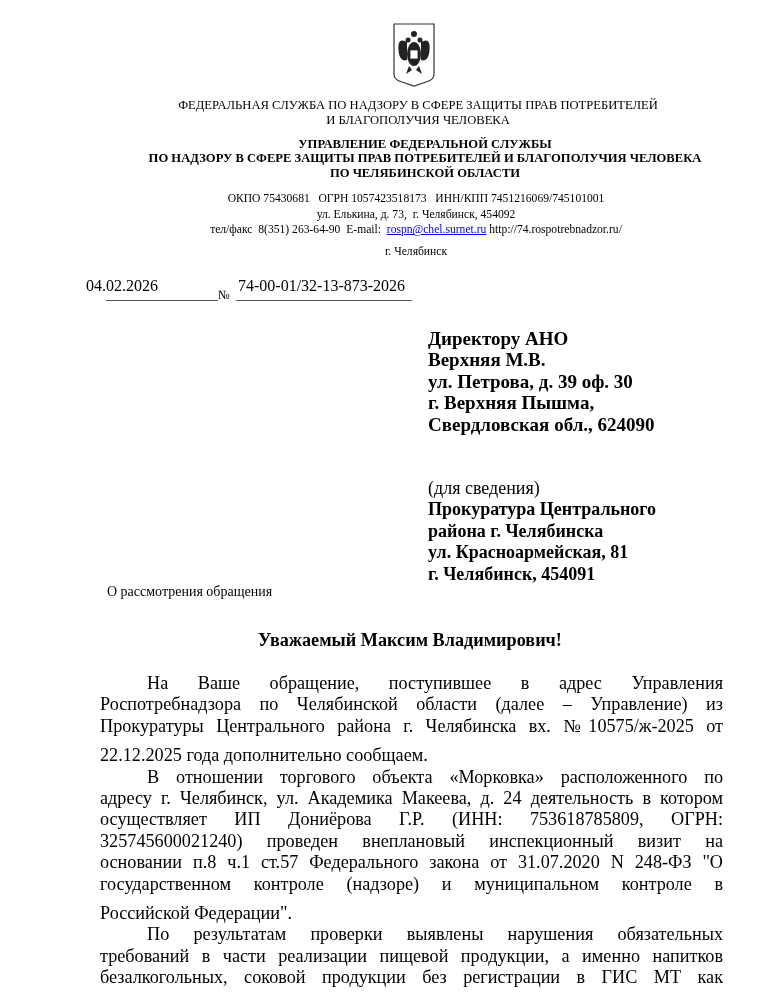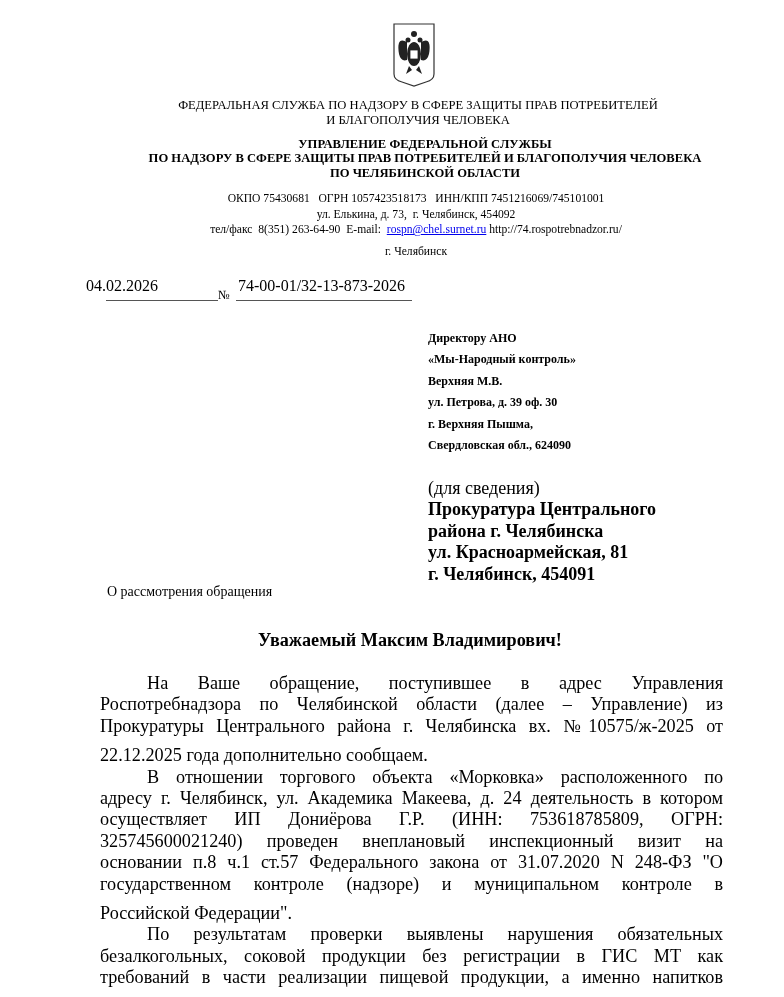--- a/index.html
+++ b/index.html
@@ -34,21 +34,21 @@
 
     
     .date-val { left: 86px; top: 277px; font-size: 16px; }
     .date-line { left: 106px; top: 300px; width: 112px; height: 0; border-top: 1px solid #555; }
     .num-sign { left: 218px; top: 288px; font-size: 12.5px; }
     .num-val { left: 238px; top: 277px; font-size: 16px; }
     .num-line { left: 236px; top: 300px; width: 176px; height: 0; border-top: 1px solid #555; }
 
     
     .addressee {
-      left: 428px; top: 328px; font-size: 12px; line-height: 21.4px; font-weight: bold; white-space: nowrap;
+      left: 428px; top: 328px; font-size: 19px; line-height: 21.4px; font-weight: bold; white-space: nowrap;
     }
     .cc-block {
       left: 428px; top: 478px; font-size: 18px; line-height: 21.4px; white-space: nowrap;
     }
     .cc-block .normal { font-weight: normal; }
     .cc-block .bold { font-weight: bold; }
 
     .subject { left: 107px; top: 584px; font-size: 14px; }
 
     .greeting {
@@ -103,21 +103,20 @@
 <div class="abs hdr hdr-city">г. Челябинск</div>
 
 <div class="abs date-val">04.02.2026</div>
 <div class="abs date-line"></div>
 <div class="abs num-sign">№</div>
 <div class="abs num-val">74-00-01/32-13-873-2026</div>
 <div class="abs num-line"></div>
 
 <div class="abs addressee">
   <div>Директору АНО</div>
-  <div>«Мы-Народный контроль»</div>
   <div>Верхняя М.В.</div>
   <div>ул. Петрова, д. 39 оф. 30</div>
   <div>г. Верхняя Пышма,</div>
   <div>Свердловская обл., 624090</div>
 </div>
 
 <div class="abs cc-block">
   <div class="normal">(для сведения)</div>
   <div class="bold">Прокуратура Центрального</div>
   <div class="bold">района г. Челябинска</div>
@@ -140,16 +139,16 @@
     <span class="ln" style="text-indent: 47px; white-space: normal;">В отношении торгового объекта «Морковка» расположенного по</span>
     <span class="ln" style="text-indent: 0px; white-space: normal;">адресу г. Челябинск, ул. Академика Макеева, д. 24 деятельность в котором</span>
     <span class="ln" style="text-indent: 0px; white-space: normal;">осуществляет ИП Дониёрова Г.Р. (ИНН: 753618785809, ОГРН:</span>
     <span class="ln" style="text-indent: 0px; white-space: normal;">325745600021240) проведен внеплановый инспекционный визит на</span>
     <span class="ln" style="text-indent: 0px; white-space: normal;">основании п.8 ч.1 ст.57 Федерального закона от 31.07.2020 N 248-ФЗ "О</span>
     <span class="ln" style="text-indent: 0px; white-space: normal;">государственном контроле (надзоре) и муниципальном контроле в</span>
     <span class="ln last" style="text-indent: 0px; white-space: normal;">Российской Федерации".</span>
   </p>
   <p>
     <span class="ln" style="text-indent: 47px; white-space: normal;">По результатам проверки выявлены нарушения обязательных</span>
+    <span class="ln" style="text-indent: 0px; white-space: normal;">требований в части реализации пищевой продукции, а именно напитков</span>
     <span class="ln" style="text-indent: 0px; white-space: normal;">безалкогольных, соковой продукции без регистрации в ГИС МТ как</span>
-    <span class="ln" style="text-indent: 0px; white-space: normal;">требований в части реализации пищевой продукции, а именно напитков</span>
   </p>
 </div>
 
 </body></html>

